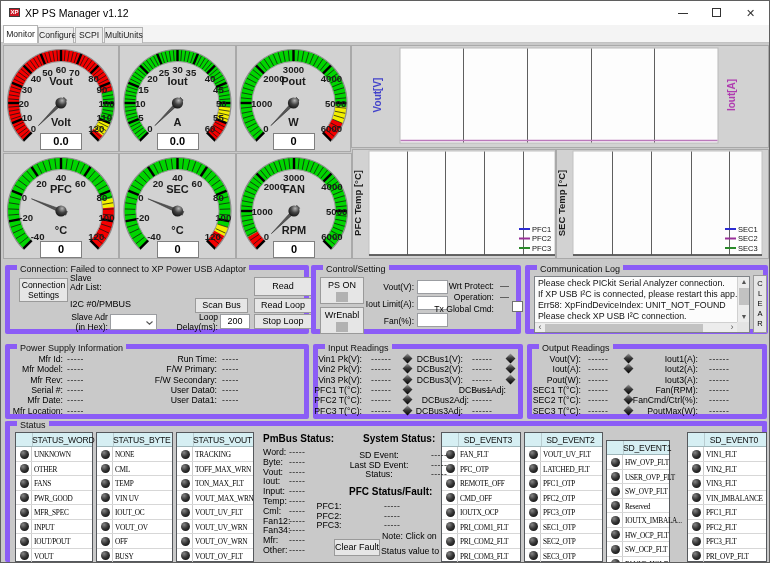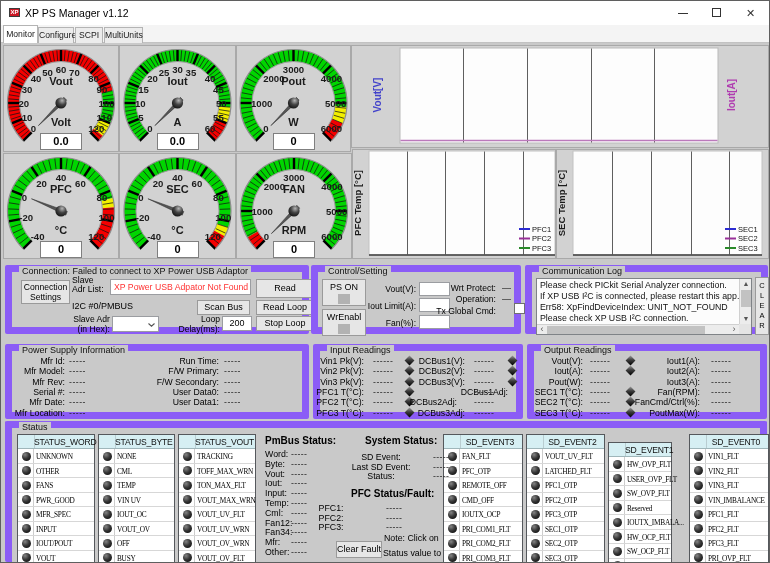--- a/index.html
+++ b/index.html
@@ -18,21 +18,21 @@
 .tabstrip { position:absolute; top:24px; left:0; right:0; height:18px; background:#f4f4f4; }
 .tabstrip::after { content:""; position:absolute; left:0; right:0; bottom:0; height:1px; background:#c2c2c2; }
 .tab { position:absolute; top:2px; height:16px; background:#ececec; border:1px solid #b4b4b4; border-bottom:none;
   font-size:8.6px; color:#1a1a1a; text-align:center; line-height:15px; z-index:1; }
 .tab.active { top:0px; height:18px; background:#ffffff; line-height:17px; z-index:2; }
 
 .panel { position:absolute; background:#d2d2d2; border:1px solid #a9a9a9; }
 .gauge-valuebox { position:absolute; background:#fff; border:1px solid #7f7f7f; text-align:center;
   font-size:12px; font-weight:bold; color:#000; }
 
-.groupbox { position:absolute; border:7px solid #8b5cf6; border-radius:2px; }
+.groupbox { position:absolute; border:5px solid #8b5cf6; border-radius:2px; }
 .groupbox > .gb-title { position:absolute; top:-6px; left:7px; background:#c9c9c9; padding:0 3px; font-size:9px; color:#111; white-space:nowrap; }
 
 .btn { position:absolute; background:#e6e6e6; border:1px solid #9a9a9a; font-size:9px; color:#000;
   text-align:center; display:flex; align-items:center; justify-content:center; line-height:11px; white-space:nowrap; }
 .tbox { position:absolute; background:#fff; border:1px solid #9b9da1; font-size:9px; color:#000; line-height:13px; padding:0 3px; white-space:nowrap; overflow:hidden; }
 .lbl { position:absolute; font-size:9px; color:#000; white-space:nowrap; }
 .lbl.r { text-align:right; }
 .lbl.sm { font-size:8.6px; }
 .val { position:absolute; font-size:9px; color:#222; white-space:nowrap; }
 .led-diamond { position:absolute; width:7px; height:7px; background:linear-gradient(135deg,#9a9a9a 0%,#3c3c3c 45%,#000 100%); transform:rotate(45deg); }
@@ -706,21 +706,20 @@
           </g>
       </svg>
     </div>
 
     <div class="groupbox" style="left:4px;top:264px;width:304px;height:69px">
       <span class="gb-title">Connection: Failed to connect to XP Power USB Adaptor</span>
       <div class="btn" style="left:9px;top:8px;width:49px;height:24px;font-size:8.6px;padding:0 1px;white-space:normal;line-height:10px">Connection Settings</div>
       <div class="lbl" style="left:60px;top:4px;font-size:8.6px;line-height:9px">
         <span>Slave</span><br><span>Adr List:</span>
       </div>
-      <div class="tbox" style="left:98px;top:7px;width:141px;height:16px;color:#f33;line-height:14px;font-size:8.7px">XP Power USB Adpator Not Found</div>
       <div class="btn" style="left:244px;top:7px;width:58px;height:19px">Read</div>
       <div class="lbl" style="left:60px;top:29px">I2C #0/PMBUS</div>
       <div class="btn" style="left:185px;top:28px;width:53px;height:15px">Scan Bus</div>
       <div class="btn" style="left:244px;top:28px;width:58px;height:15px">Read Loop</div>
       <div class="lbl r sm" style="left:56px;top:43px;width:42px;line-height:9.5px">
         <span>Slave Adr</span><br><span>(in Hex):</span>
       </div>
       <div class="tbox" style="left:100px;top:44px;width:47px;height:16px">
         <svg width="7" height="4" style="position:absolute;right:3px;top:6px">
             <path d="M0.5 0.5 L3.5 3.2 L6.5 0.5" fill="none" stroke="#555" stroke-width="1.1"></path>
@@ -840,21 +839,21 @@
           <div class="rrow-val" style="left: 154px; top: 5px;">------</div>
           <span class="led-diamond" style="left: 189px; top: 6px;"></span>
           <div class="rrow-lbl" style="left: 25px; width: 120px; top: 15.3px;">DCBus2(V):</div>
           <div class="rrow-val" style="left: 154px; top: 15.3px;">------</div>
           <span class="led-diamond" style="left: 189px; top: 16.3px;"></span>
           <div class="rrow-lbl" style="left: 25px; width: 120px; top: 25.6px;">DCBus3(V):</div>
           <div class="rrow-val" style="left: 154px; top: 25.6px;">------</div>
           <span class="led-diamond" style="left: 189px; top: 26.6px;"></span>
           <div class="rrow-lbl" style="left: 25px; width: 120px; top: 35.9px; margin-left: 43px;">DCBus1Adj:</div>
           <div class="rrow-val" style="left: 154px; top: 35.9px;">------</div>
-          <div class="rrow-lbl" style="left: 17px; width: 120px; top: 46.2px;">DCBus2Adj:</div>
+          <div class="rrow-lbl" style="left: 31px; width: 120px; top: 46.2px;">DCBus2Adj:</div>
           <div class="rrow-val" style="left: 154px; top: 46.2px;">------</div>
           <div class="rrow-lbl" style="left: 25px; width: 120px; top: 56.5px;">DCBus3Adj:</div>
           <div class="rrow-val" style="left: 154px; top: 56.5px;">------</div>
         </div>
     </div>
 
     <div class="groupbox" style="left:526px;top:343px;width:240px;height:75px">
       <span class="gb-title">Output Readings</span>
       <div id="output-rows">
           <div class="rrow-lbl" style="left: -71px; width: 120px; top: 5px;">Vout(V):</div>

